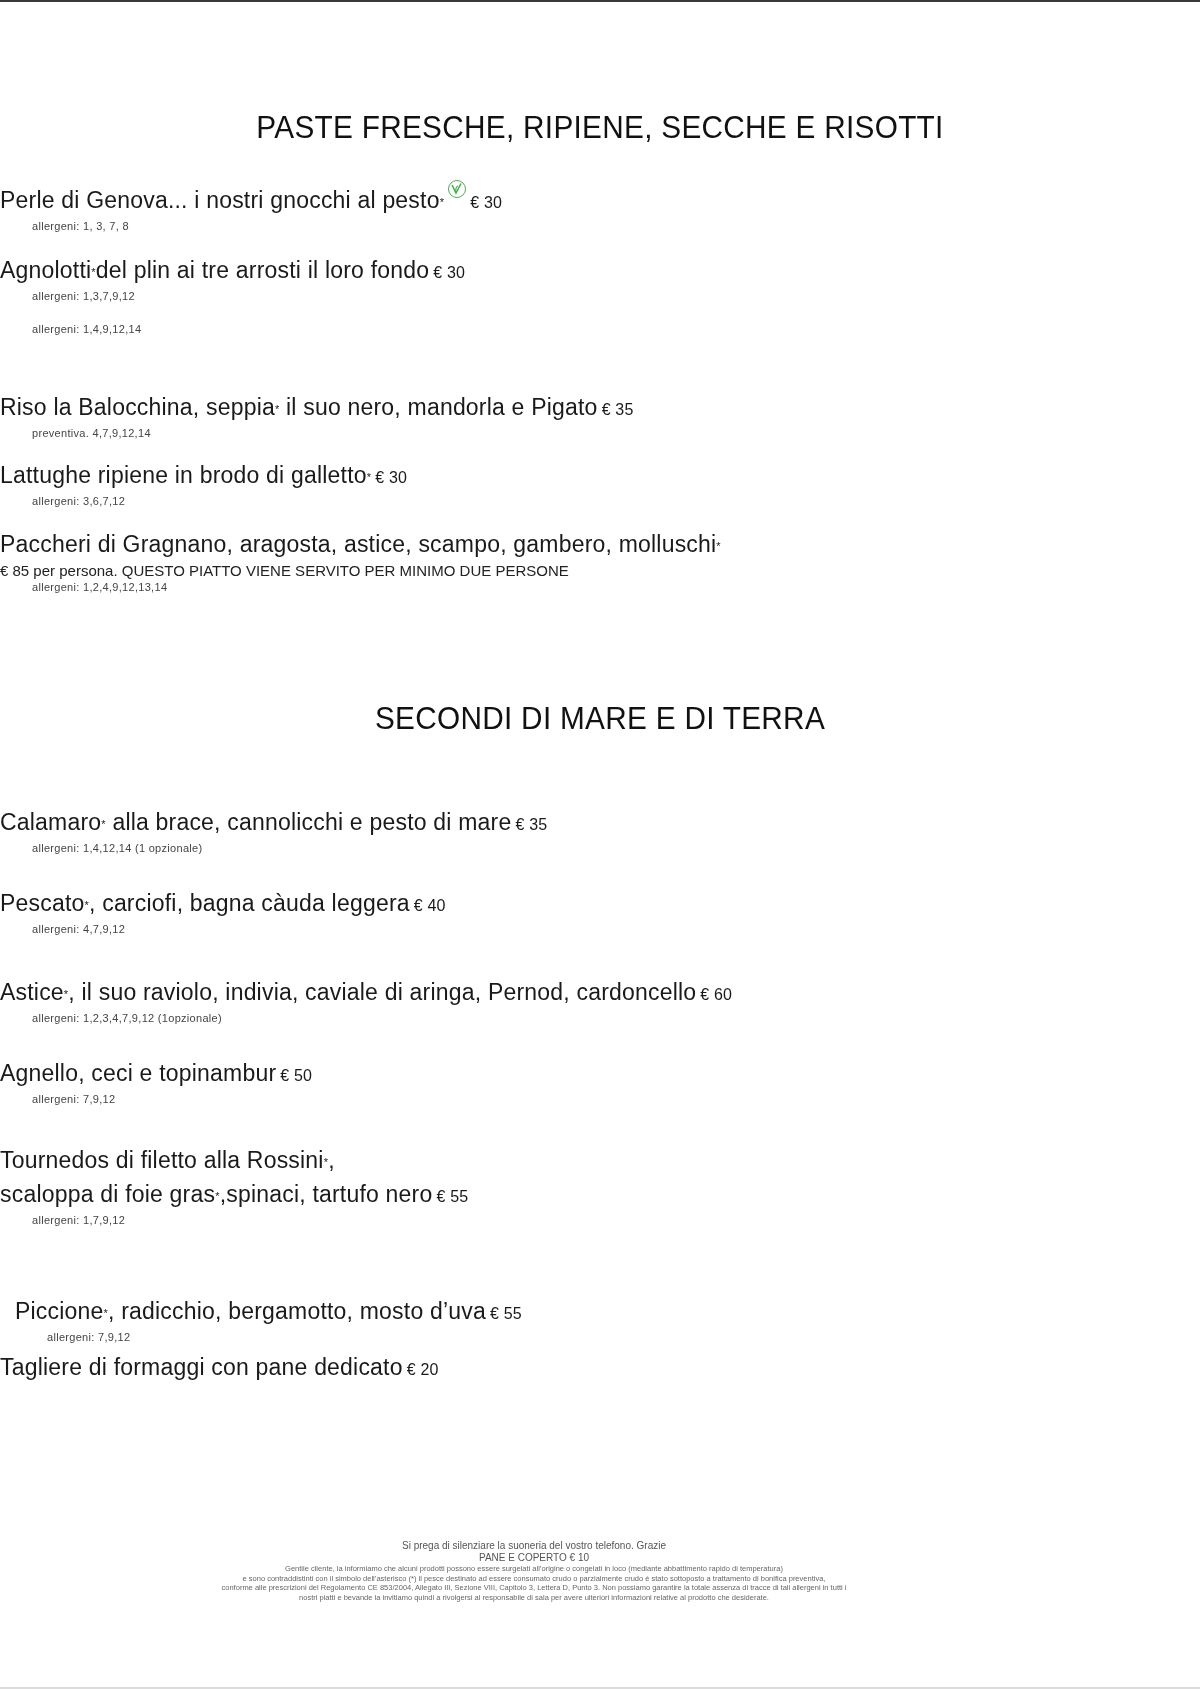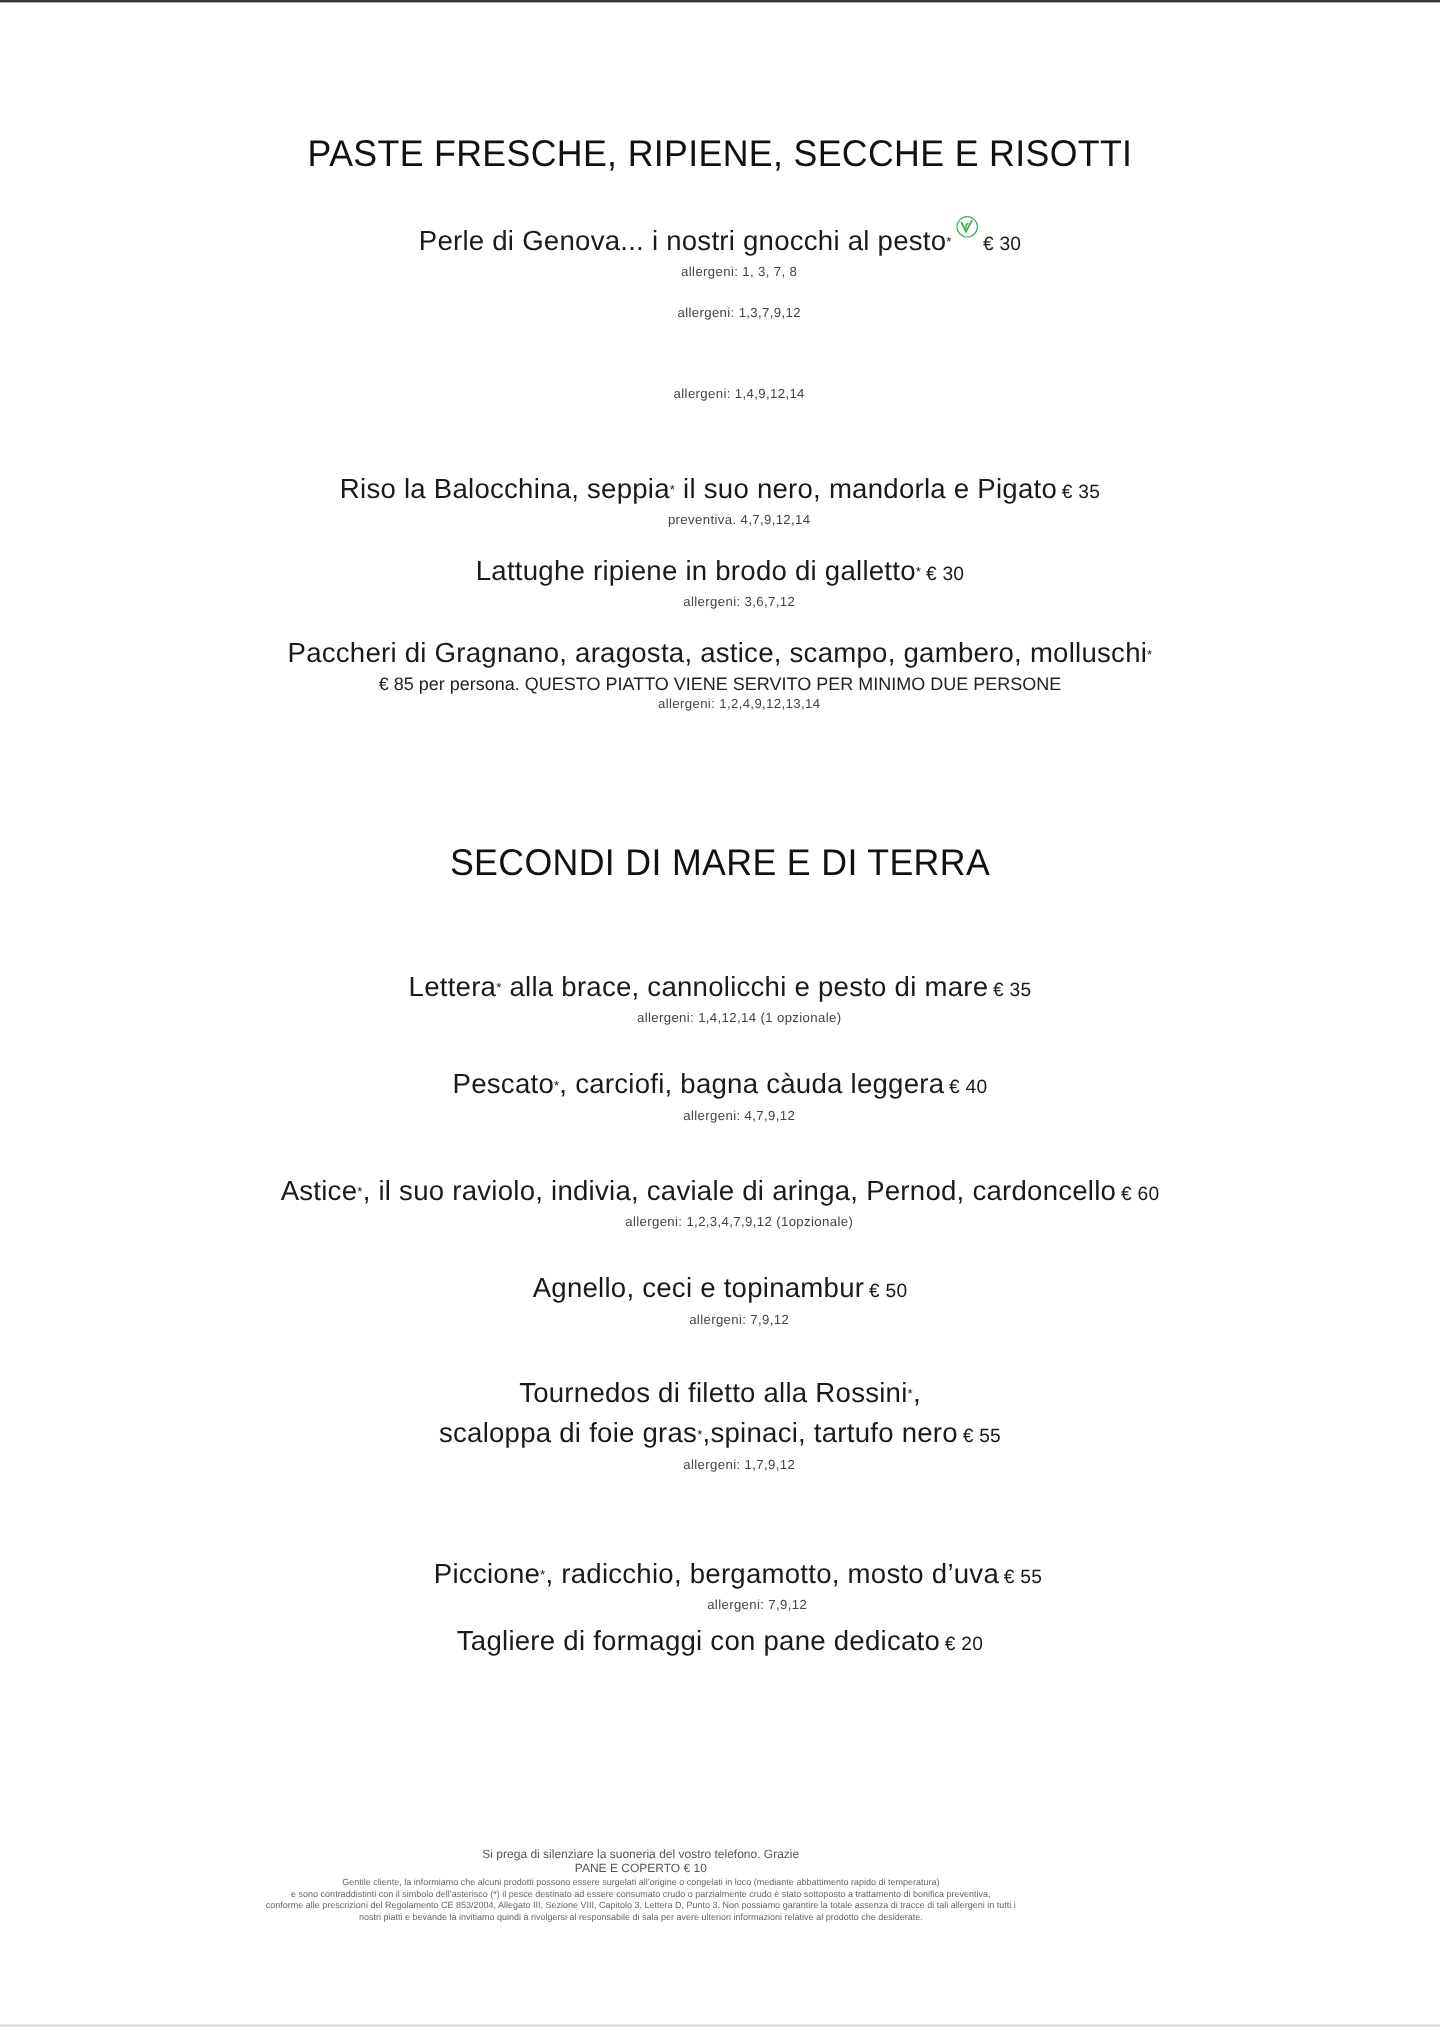--- a/index.html
+++ b/index.html
@@ -9,21 +9,21 @@
     color: #1a1a1a;
   }
   .top-border { position: absolute; left: 0; top: 0; width: 1200px; height: 2px; background: #3a3a3a; }
   .bottom-line { position: absolute; left: 0; top: 1687px; width: 1200px; height: 2px; background: #dcdcdc; }
 
   .section-title {
     position: absolute; left: 0; width: 1200px; text-align: center;
     font-size: 31px; letter-spacing: 0.3px; color: #111;
     font-weight: normal; margin: 0; transform: scaleX(0.96);
   }
-  .item { position: absolute; left: 0; width: 1200px; text-align: center; }
+  .item { position: absolute; left: 0; width: 1200px; }
   .dish {
     font-size: 23px; color: #1a1a1a; line-height: 32px; letter-spacing: 0.2px;
   }
   .dish .price { font-size: 16px; margin-left: 4px; }
   .dish .star { font-size: 11px; vertical-align: middle; }
   .allergens { font-size: 11px; color: #444; line-height: 14px; letter-spacing: 0.3px; padding-left: 32px; }
   .note { font-size: 15px; color: #222; line-height: 18px; }
   .veg-icon {
     display: inline-block; width: 18px; height: 18px; border: 1.5px solid #4caf50;
     border-radius: 50%; position: relative; top: -10px; margin-left: 4px;
@@ -48,20 +48,21 @@
 
 <div class="item" style="top:184px;">
   <div class="dish"><span>Perle di Genova... i nostri gnocchi al pesto</span><span class="star">*</span><span class="veg-icon"><svg width="13" height="13" viewBox="0 0 13 13">
           <path d="M2 3 L6 11 L11 1.5" stroke="#4caf50" stroke-width="1.6" fill="none"></path>
           <path d="M6 11 Q5 5 8 4" stroke="#4caf50" stroke-width="1.2" fill="none"></path>
         </svg></span><span class="price">€ 30</span></div>
   <div class="allergens">allergeni: 1, 3, 7, 8</div>
 </div>
 
 <div class="item" style="top:254px;">
+  <div class="dish"><span>Agnolotti</span><span class="star">*</span><span>del plin ai tre arrosti il loro fondo</span><span class="price">€ 30</span></div>
   <div class="allergens">allergeni: 1,3,7,9,12</div>
 </div>
 
 <div class="item" style="top:322px;">
   <div class="allergens">allergeni: 1,4,9,12,14</div>
 </div>
 
 <div class="item" style="top:391px;">
   <div class="dish"><span>Riso la Balocchina, seppia</span><span class="star">*</span><span> il suo nero, mandorla e Pigato</span><span class="price">€ 35</span></div>
   <div class="allergens">preventiva. 4,7,9,12,14</div>
@@ -74,21 +75,21 @@
 
 <div class="item" style="top:528px;">
   <div class="dish"><span>Paccheri di Gragnano, aragosta, astice, scampo, gambero, molluschi</span><span class="star">*</span></div>
   <div class="note">€ 85 per persona. QUESTO PIATTO VIENE SERVITO PER MINIMO DUE PERSONE</div>
   <div class="allergens">allergeni: 1,2,4,9,12,13,14</div>
 </div>
 
 <h1 class="section-title" style="top:701px;">SECONDI DI MARE E DI TERRA</h1>
 
 <div class="item" style="top:806px;">
-  <div class="dish"><span>Lettera</span><span class="star">*</span><span> alla brace, cannolicchi e pesto di mare</span><span class="price">€ 35</span></div>
+  <div class="dish"><span>Calamaro</span><span class="star">*</span><span> alla brace, cannolicchi e pesto di mare</span><span class="price">€ 35</span></div>
   <div class="allergens">allergeni: 1,4,12,14 (1 opzionale)</div>
 </div>
 
 <div class="item" style="top:887px;">
   <div class="dish"><span>Pescato</span><span class="star">*</span><span>, carciofi, bagna càuda leggera</span><span class="price">€ 40</span></div>
   <div class="allergens">allergeni: 4,7,9,12</div>
 </div>
 
 <div class="item" style="top:976px;">
   <div class="dish"><span>Astice</span><span class="star">*</span><span>, il suo raviolo, indivia, caviale di aringa, Pernod, cardoncello</span><span class="price">€ 60</span></div>

